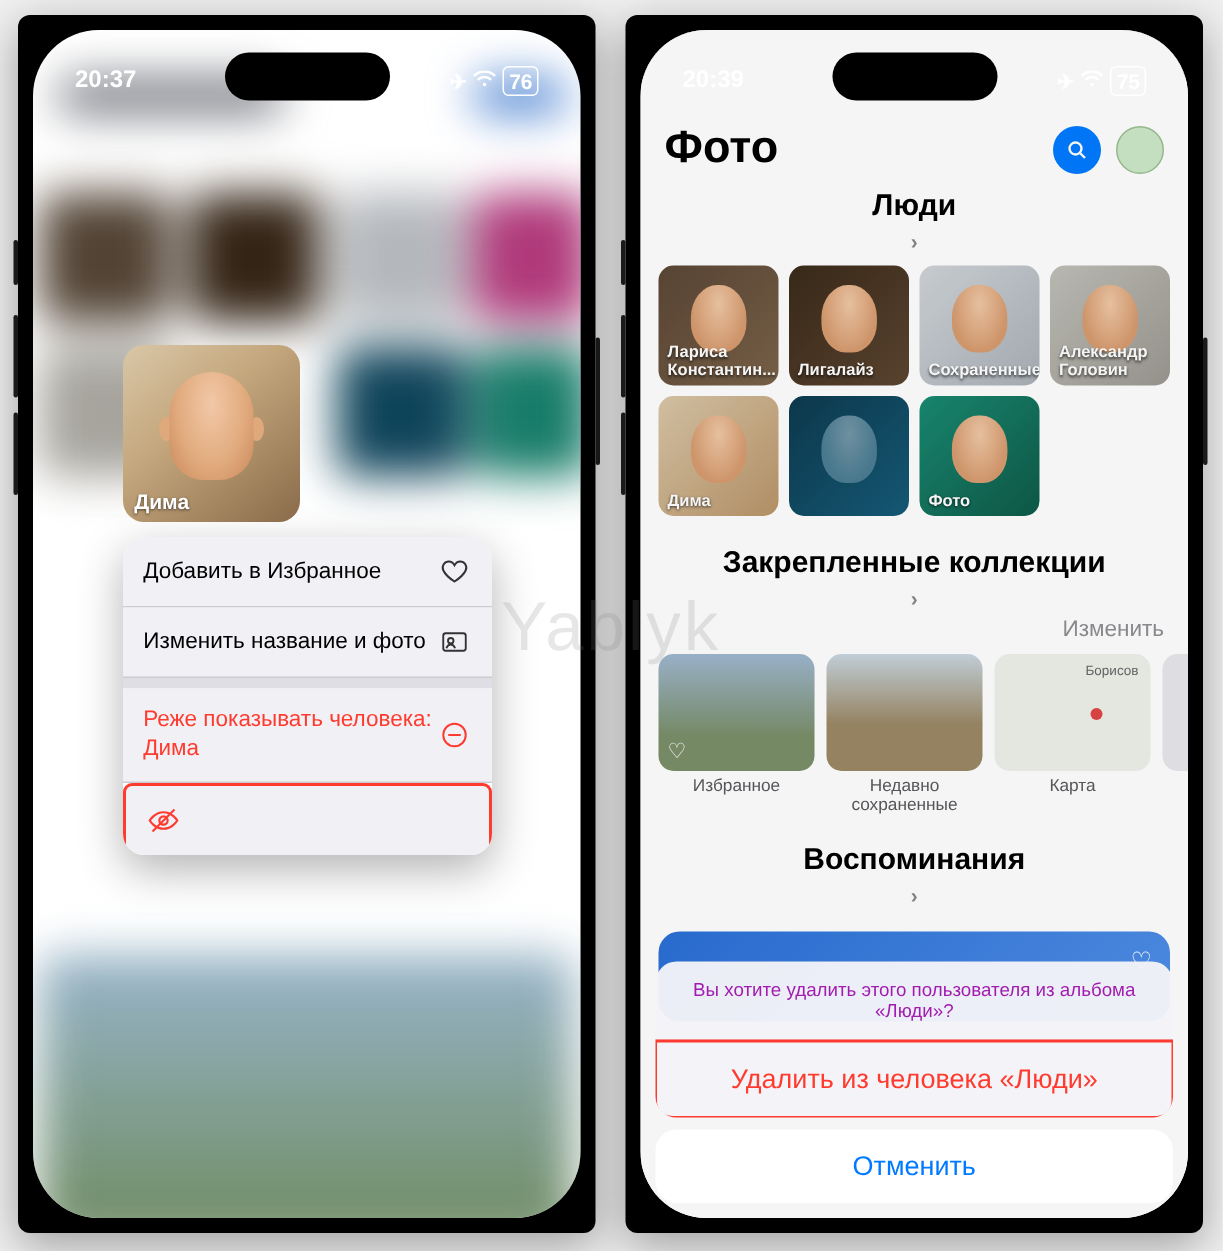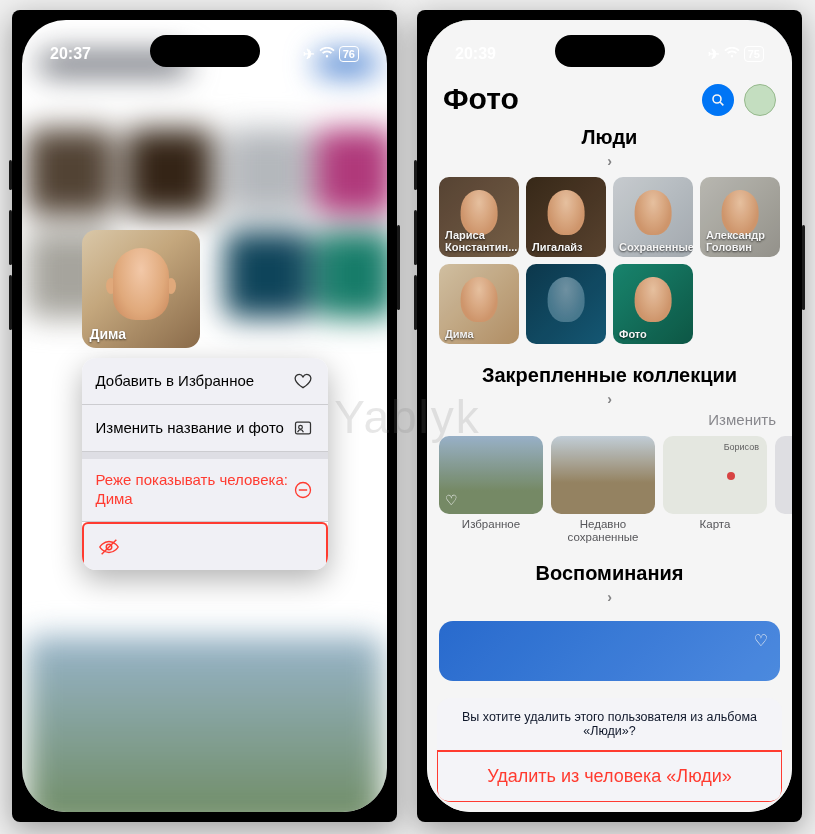--- a/index.html
+++ b/index.html
@@ -61,21 +61,21 @@
     padding: 14px 28px 0;
     z-index: 50;
     font-weight: 600; font-size: 16px;
   }
   .status-bar.dark { color:#fff; }
   .status-bar.light { color:#000; }
   .status-right { display:flex; align-items:center; gap:4px; font-size:14px; }
   .battery {
     display:inline-flex; align-items:center; gap:2px;
     border:1.5px solid currentColor; border-radius:4px;
-    padding:1px 3px; font-size:11px; font-weight:700;
+    padding:1px 3px; font-size:14px; font-weight:700;
   }
 
   
   .blur-bg {
     position:absolute; inset:0;
     filter: blur(14px) brightness(0.9);
     transform: scale(1.08);
   }
   .blur-tile { position:absolute; border-radius:10px; }
   .ctx-wrap {
@@ -204,21 +204,21 @@
   }
   .action-sheet{
     position:absolute; bottom:10px; left:10px; right:10px;
     display:flex; flex-direction:column; gap:8px;
   }
   .sheet-group{
     background:rgba(244,244,248,0.96);
     border-radius:14px; overflow:hidden;
   }
   .sheet-msg{
-    padding:12px 16px; text-align:center; font-size:12.5px; color:#0f172a;
+    padding:12px 16px; text-align:center; font-size:12.5px; color:#a21caf;
     border-bottom:0.5px solid rgba(0,0,0,0.12);
   }
   .sheet-btn{
     padding:14px; text-align:center; font-size:18px; cursor:pointer;
   }
   .sheet-btn.destructive{ color:#ff3b30; border:2px solid #ff3b30; border-radius:0 0 12px 12px; margin:-1px;}
   .sheet-cancel{
     background:#fff; border-radius:14px; padding:14px;
     text-align:center; font-size:18px; color:#007aff; font-weight:500; cursor:pointer;
   }
@@ -438,16 +438,17 @@
         <span class="mem-heart">♡</span>
       </div>
     </div>
 
     <div class="sheet-dim"></div>
     <div class="action-sheet">
       <div class="sheet-group">
         <div class="sheet-msg">Вы хотите удалить этого пользователя из альбома «Люди»?</div>
         <div class="sheet-btn destructive">Удалить из человека «Люди»</div>
       </div>
+      <div class="sheet-cancel">Отменить</div>
     </div>
 
   </div>
 </div>
 
 </body></html>

